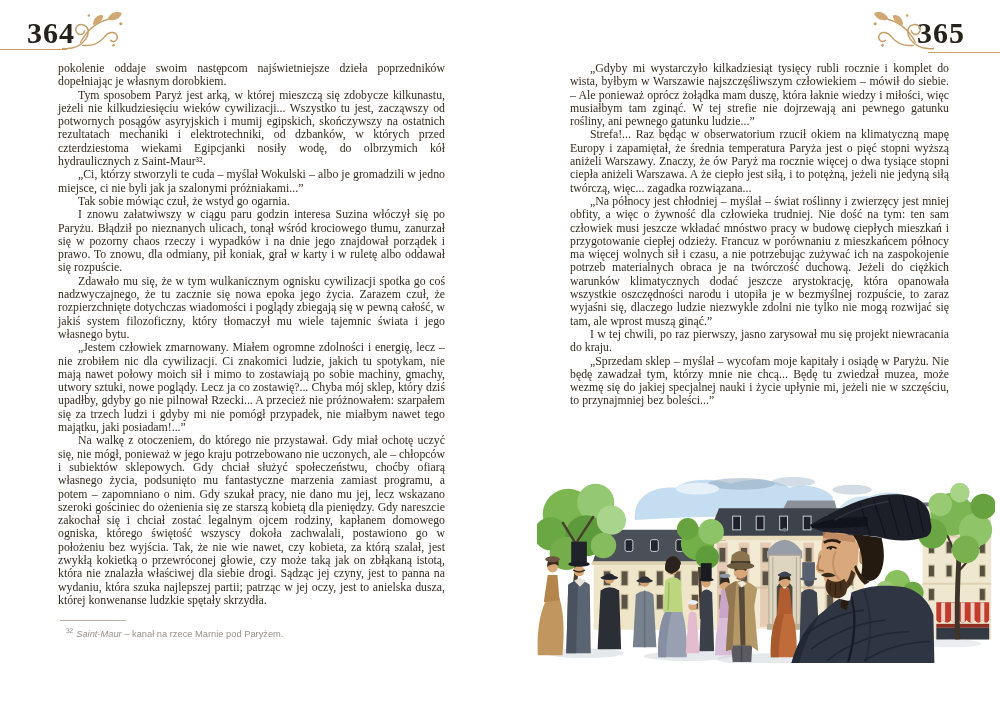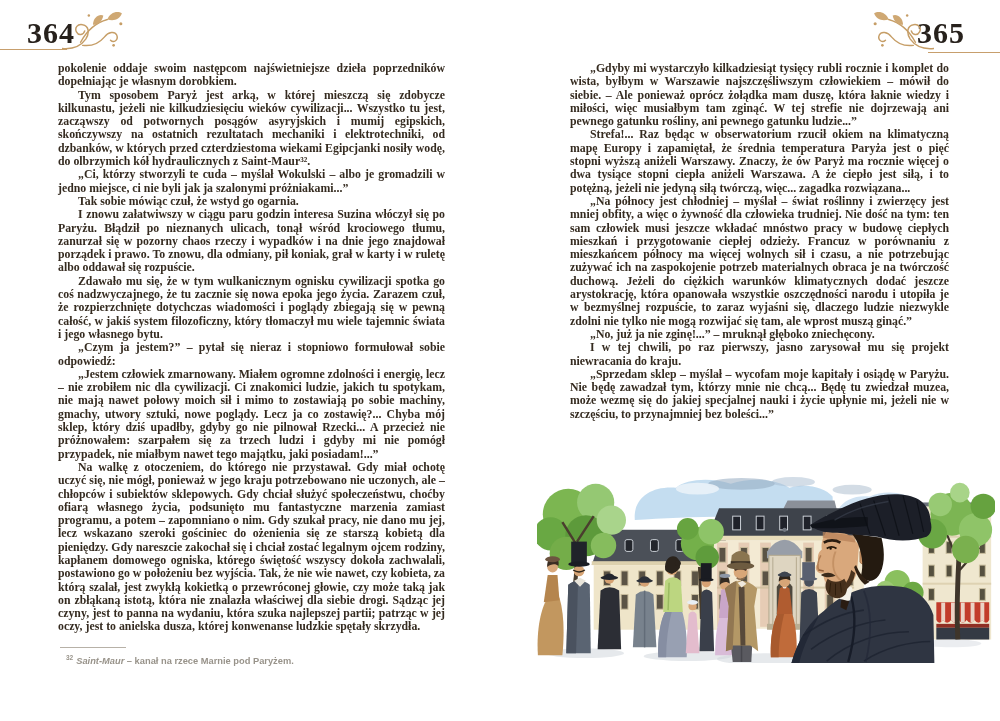--- a/index.html
+++ b/index.html
@@ -20,21 +20,21 @@
   .ornament{position:absolute;top:11px;width:64px;height:46px;}
   #orn-left{left:62px;}
   #orn-right{left:870px;transform:scaleX(-1);}
   
   .page-text{
     position:absolute;top:62px;text-align:justify;
     font-size:11.8px;line-height:13.3px;color:#352b20;
   }
   #left-text{left:58px;width:387px;}
   #right-text{left:570px;width:379px;}
-  .page-text p{margin:0;text-indent:20px;font-weight:bold;}
+  .page-text p{margin:0;text-indent:20px;}
   .page-text p.noindent{text-indent:0;}
   
   .footnote{margin-top:13px;}
   .footnote-rule{width:66px;border-top:1px solid #b7b1a7;margin-bottom:4px;margin-left:2px;}
   .footnote-text{
     font-family:"Liberation Sans", sans-serif;font-size:9.3px;color:#98938a;
     text-indent:0 !important;margin-left:8px !important;line-height:11px;
   }
   .footnote-text sup{font-size:6.5px;margin-right:3px;}
   .footnote-text i{font-style:italic;}
@@ -60,21 +60,20 @@
     <circle cx="26" cy="4" r="1.2" fill="#c69e67"></circle>
   </svg>
 
   <div class="page-text" id="left-text">
       <p class="noindent">pokolenie oddaje swoim następcom najświetniejsze dzieła poprzedników dopełniając je własnym dorobkiem.</p>
       <p>Tym sposobem Paryż jest arką, w której mieszczą się zdobycze kilkunastu, jeżeli nie kilkudziesięciu wieków cywilizacji... Wszystko tu jest, zacząwszy od potwornych posągów asyryjskich i mumij egipskich, skończywszy na ostatnich rezultatach mechaniki i elektrotechniki, od dzbanków, w których przed czterdziestoma wiekami Egipcjanki nosiły wodę, do olbrzymich kół hydraulicznych z Saint-Maur³².</p>
       <p>„Ci, którzy stworzyli te cuda – myślał Wokulski – albo je gromadzili w jedno miejsce, ci nie byli jak ja szalonymi próżniakami...”</p>
       <p>Tak sobie mówiąc czuł, że wstyd go ogarnia.</p>
       <p>I znowu załatwiwszy w ciągu paru godzin interesa Suzina włóczył się po Paryżu. Błądził po nieznanych ulicach, tonął wśród krociowego tłumu, zanurzał się w pozorny chaos rzeczy i wypadków i na dnie jego znajdował porządek i prawo. To znowu, dla odmiany, pił koniak, grał w karty i w ruletę albo oddawał się rozpuście.</p>
       <p>Zdawało mu się, że w tym wulkanicznym ognisku cywilizacji spotka go coś nadzwyczajnego, że tu zacznie się nowa epoka jego życia. Zarazem czuł, że rozpierzchnięte dotychczas wiadomości i poglądy zbiegają się w pewną całość, w jakiś system filozoficzny, który tłomaczył mu wiele tajemnic świata i jego własnego bytu.</p>
-      <p>„Czym ja jestem?” – pytał się nieraz i stopniowo formułował sobie odpowiedź:</p>
       <p>„Jestem człowiek zmarnowany. Miałem ogromne zdolności i energię, lecz – nie zrobiłem nic dla cywilizacji. Ci znakomici ludzie, jakich tu spotykam, nie mają nawet połowy moich sił i mimo to zostawiają po sobie machiny, gmachy, utwory sztuki, nowe poglądy. Lecz ja co zostawię?... Chyba mój sklep, który dziś upadłby, gdyby go nie pilnował Rzecki... A przecież nie próżnowałem: szarpałem się za trzech ludzi i gdyby mi nie pomógł przypadek, nie miałbym nawet tego majątku, jaki posiadam!...”</p>
       <p>Na walkę z otoczeniem, do którego nie przystawał. Gdy miał ochotę uczyć się, nie mógł, ponieważ w jego kraju potrzebowano nie uczonych, ale – chłopców i subiektów sklepowych. Gdy chciał służyć społeczeństwu, choćby ofiarą własnego życia, podsunięto mu fantastyczne marzenia zamiast programu, a potem – zapomniano o nim. Gdy szukał pracy, nie dano mu jej, lecz wskazano szeroki gościniec do ożenienia się ze starszą kobietą dla pieniędzy. Gdy nareszcie zakochał się i chciał zostać legalnym ojcem rodziny, kapłanem domowego ogniska, którego świętość wszyscy dokoła zachwalali, postawiono go w położeniu bez wyjścia. Tak, że nie wie nawet, czy kobieta, za którą szalał, jest zwykłą kokietką o przewróconej głowie, czy może taką jak on zbłąkaną istotą, która nie znalazła właściwej dla siebie drogi. Sądząc jej czyny, jest to panna na wydaniu, która szuka najlepszej partii; patrząc w jej oczy, jest to anielska dusza, której konwenanse ludzkie spętały skrzydła.</p>
       <div class="footnote">
         <div class="footnote-rule"></div>
         <p class="footnote-text noindent"><sup>32</sup><i>Saint-Maur</i><span> – kanał na rzece Marnie pod Paryżem.</span></p>
       </div>
     </div>
 </div>
 
 <div>
@@ -90,21 +89,20 @@
     <path d="M30,13 C30,6 36,2 40,4 C39,10 35,13 30,13 Z" fill="#cfa873"></path>
     <circle cx="57" cy="12" r="1.5" fill="#c69e67"></circle>
     <circle cx="50" cy="33" r="1.3" fill="#c69e67"></circle>
     <circle cx="26" cy="4" r="1.2" fill="#c69e67"></circle>
   </svg>
 
   <div class="page-text" id="right-text">
       <p>„Gdyby mi wystarczyło kilkadziesiąt tysięcy rubli rocznie i komplet do wista, byłbym w Warszawie najszczęśliwszym człowiekiem – mówił do siebie. – Ale ponieważ oprócz żołądka mam duszę, która łaknie wiedzy i miłości, więc musiałbym tam zginąć. W tej strefie nie dojrzewają ani pewnego gatunku rośliny, ani pewnego gatunku ludzie...”</p>
       <p>Strefa!... Raz będąc w obserwatorium rzucił okiem na klimatyczną mapę Europy i zapamiętał, że średnia temperatura Paryża jest o pięć stopni wyższą aniżeli Warszawy. Znaczy, że ów Paryż ma rocznie więcej o dwa tysiące stopni ciepła aniżeli Warszawa. A że ciepło jest siłą, i to potężną, jeżeli nie jedyną siłą twórczą, więc... zagadka rozwiązana...</p>
       <p>„Na północy jest chłodniej – myślał – świat roślinny i zwierzęcy jest mniej obfity, a więc o żywność dla człowieka trudniej. Nie dość na tym: ten sam człowiek musi jeszcze wkładać mnóstwo pracy w budowę ciepłych mieszkań i przygotowanie ciepłej odzieży. Francuz w porównaniu z mieszkańcem północy ma więcej wolnych sił i czasu, a nie potrzebując zużywać ich na zaspokojenie potrzeb materialnych obraca je na twórczość duchową. Jeżeli do ciężkich warunków klimatycznych dodać jeszcze arystokrację, która opanowała wszystkie oszczędności narodu i utopiła je w bezmyślnej rozpuście, to zaraz wyjaśni się, dlaczego ludzie niezwykle zdolni nie tylko nie mogą rozwijać się tam, ale wprost muszą ginąć.”</p>
-      <p>„No, już ja nie zginę!...” – mruknął głęboko zniechęcony.</p>
       <p>I w tej chwili, po raz pierwszy, jasno zarysował mu się projekt niewracania do kraju.</p>
       <p>„Sprzedam sklep – myślał – wycofam moje kapitały i osiądę w Paryżu. Nie będę zawadzał tym, którzy mnie nie chcą... Będę tu zwiedzał muzea, może wezmę się do jakiej specjalnej nauki i życie upłynie mi, jeżeli nie w szczęściu, to przynajmniej bez boleści...”</p>
     </div>
 
   <svg class="illus" width="458" height="186" viewBox="0 0 460 190">
     <defs>
       <rect id="win" width="7" height="15" fill="#5b5345" stroke="#c9bc9c" stroke-width="1"></rect>
       <rect id="winS" width="6" height="12" fill="#55503f" stroke="#cabf9f" stroke-width="1"></rect>
       <clipPath id="awnclip">
         <path d="M404,128 L458,128 L458,146 Q455,152 451,146 Q447,152 443,146 Q439,152 435,146 Q431,152 427,146 Q423,152 419,146 Q415,152 411,146 Q407,152 404,146 Z"></path>

